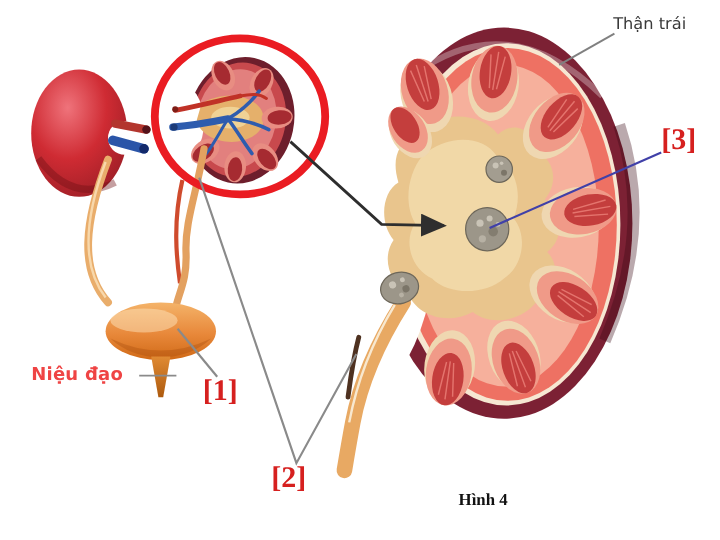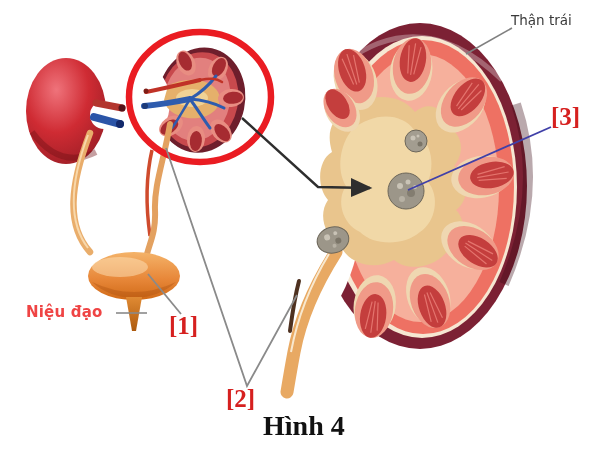--- a/index.html
+++ b/index.html
@@ -7,23 +7,23 @@
          font-family:"DejaVu Sans","Liberation Sans",sans-serif;padding-left:36px;}
   .stage svg{position:absolute;left:0;top:0;}
   .lbl{position:absolute;white-space:nowrap;}
   #than-trai{left:511px;top:12px;font-size:13.5px;color:#3a3a3a;}
   #nieu-dao{left:26px;top:303px;font-size:15px;font-weight:700;color:#ef4444;letter-spacing:.2px;}
   .marker{position:absolute;font-family:"Liberation Serif","DejaVu Serif",serif;
           font-weight:700;font-size:25px;color:#d6201f;line-height:1.1;white-space:nowrap;}
   #m1{left:169px;top:312px;}
   #m2{left:226px;top:385px;}
   #m3{left:551px;top:103px;}
-  #caption{position:absolute;left:263px;top:410px;width:160px;text-align:left;
+  #caption{position:absolute;left:263px;top:410px;width:160px;text-align:right;
            font-family:"Liberation Serif","DejaVu Serif",serif;font-weight:700;
-           font-size:28px;color:#111;}
+           font-size:14px;color:#111;}
 </style>
 </head>
 <body>
 
 <div class="stage">
 
 <svg width="600" height="450" viewBox="0 0 600 450">
   <defs>
     <radialGradient id="gk" cx="0.38" cy="0.3" r="0.9">
       <stop offset="0" stop-color="#ef737b"></stop>

